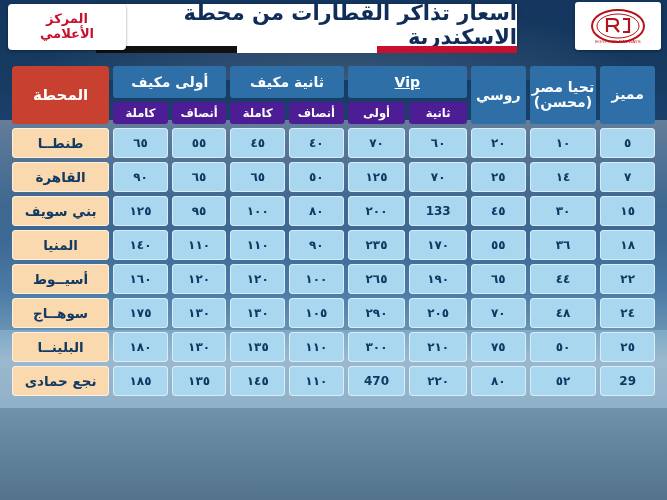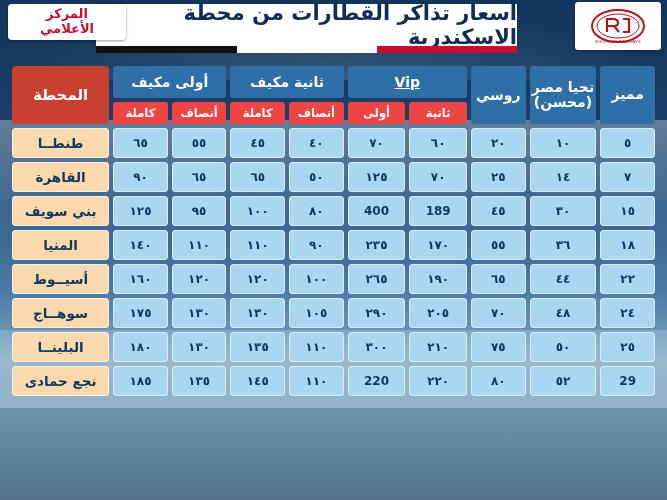--- a/index.html
+++ b/index.html
@@ -48,21 +48,21 @@
     font-size:21px;font-weight:bold;color:#0f2d57;letter-spacing:0;
   }
   .logo-box{
     position:absolute;top:2px;right:6px;width:86px;height:48px;
     background:#ffffff;border-radius:3px;
     display:flex;align-items:center;justify-content:center;
     box-shadow:0 1px 3px rgba(0,0,0,.4);
   }
   .logo-inner{width:78px;height:40px;position:relative;display:block;}
   .media-badge{
-    position:absolute;top:4px;left:8px;width:118px;height:36px;
+    position:absolute;top:4px;left:8px;width:118px;height:46px;
     background:#ffffff;border-radius:4px;
     display:flex;flex-direction:column;align-items:center;justify-content:center;
     box-shadow:0 1px 3px rgba(0,0,0,.4);
     line-height:1.15;
   }
   .media-badge span{color:#c8102e;font-weight:bold;font-size:13px;}
   
   .table-wrap{
     position:absolute;top:62px;left:8px;right:8px;bottom:18px;
   }
@@ -71,21 +71,21 @@
     width:100%;
     table-layout:fixed;
   }
   th,td{padding:0;text-align:center;vertical-align:middle;}
   .hdr{
     background:#2e6fa8;
     color:#ffffff;font-weight:bold;font-size:13px;
     border-radius:3px;height:28px;
   }
   .hdr.big{height:32px;font-size:14px;}
-  .hdr.sub{background:#ef4444;font-size:11.5px;height:22px;}
+  .hdr.sub{background:#4c1d95;font-size:11.5px;height:22px;}
   .hdr.station{
     background:#c8402f;color:#fff;font-size:15px;font-weight:bold;height:36px;border-radius:4px;
   }
   .cell{
     background:#a9d7ef;
     color:#0d3a63;
     font-size:12px;font-weight:bold;
     height:30px;border-radius:4px;
     box-shadow:inset 0 0 0 1px rgba(255,255,255,.55);
   }
@@ -184,22 +184,22 @@
         <td class="cell">٥٠</td>
         <td class="cell">٦٥</td>
         <td class="cell">٦٥</td>
         <td class="cell">٩٠</td>
         <td class="station-cell">القاهرة</td>
       </tr>
       <tr>
         <td class="cell">١٥</td>
         <td class="cell">٣٠</td>
         <td class="cell">٤٥</td>
-        <td class="cell">189</td>
-        <td class="cell">400</td>
+        <td class="cell">133</td>
+        <td class="cell">٢٠٠</td>
         <td class="cell">٨٠</td>
         <td class="cell">١٠٠</td>
         <td class="cell">٩٥</td>
         <td class="cell">١٢٥</td>
         <td class="station-cell">بني سويف</td>
       </tr>
       <tr>
         <td class="cell">١٨</td>
         <td class="cell">٣٦</td>
         <td class="cell">٥٥</td>
@@ -245,21 +245,21 @@
         <td class="cell">١٣٥</td>
         <td class="cell">١٣٠</td>
         <td class="cell">١٨٠</td>
         <td class="station-cell">البلينــا</td>
       </tr>
       <tr>
         <td class="cell">29</td>
         <td class="cell">٥٢</td>
         <td class="cell">٨٠</td>
         <td class="cell">٢٢٠</td>
-        <td class="cell">220</td>
+        <td class="cell">470</td>
         <td class="cell">١١٠</td>
         <td class="cell">١٤٥</td>
         <td class="cell">١٣٥</td>
         <td class="cell">١٨٥</td>
         <td class="station-cell">نجع حمادى</td>
       </tr>
     </tbody>
   </table>
 </div>
 

